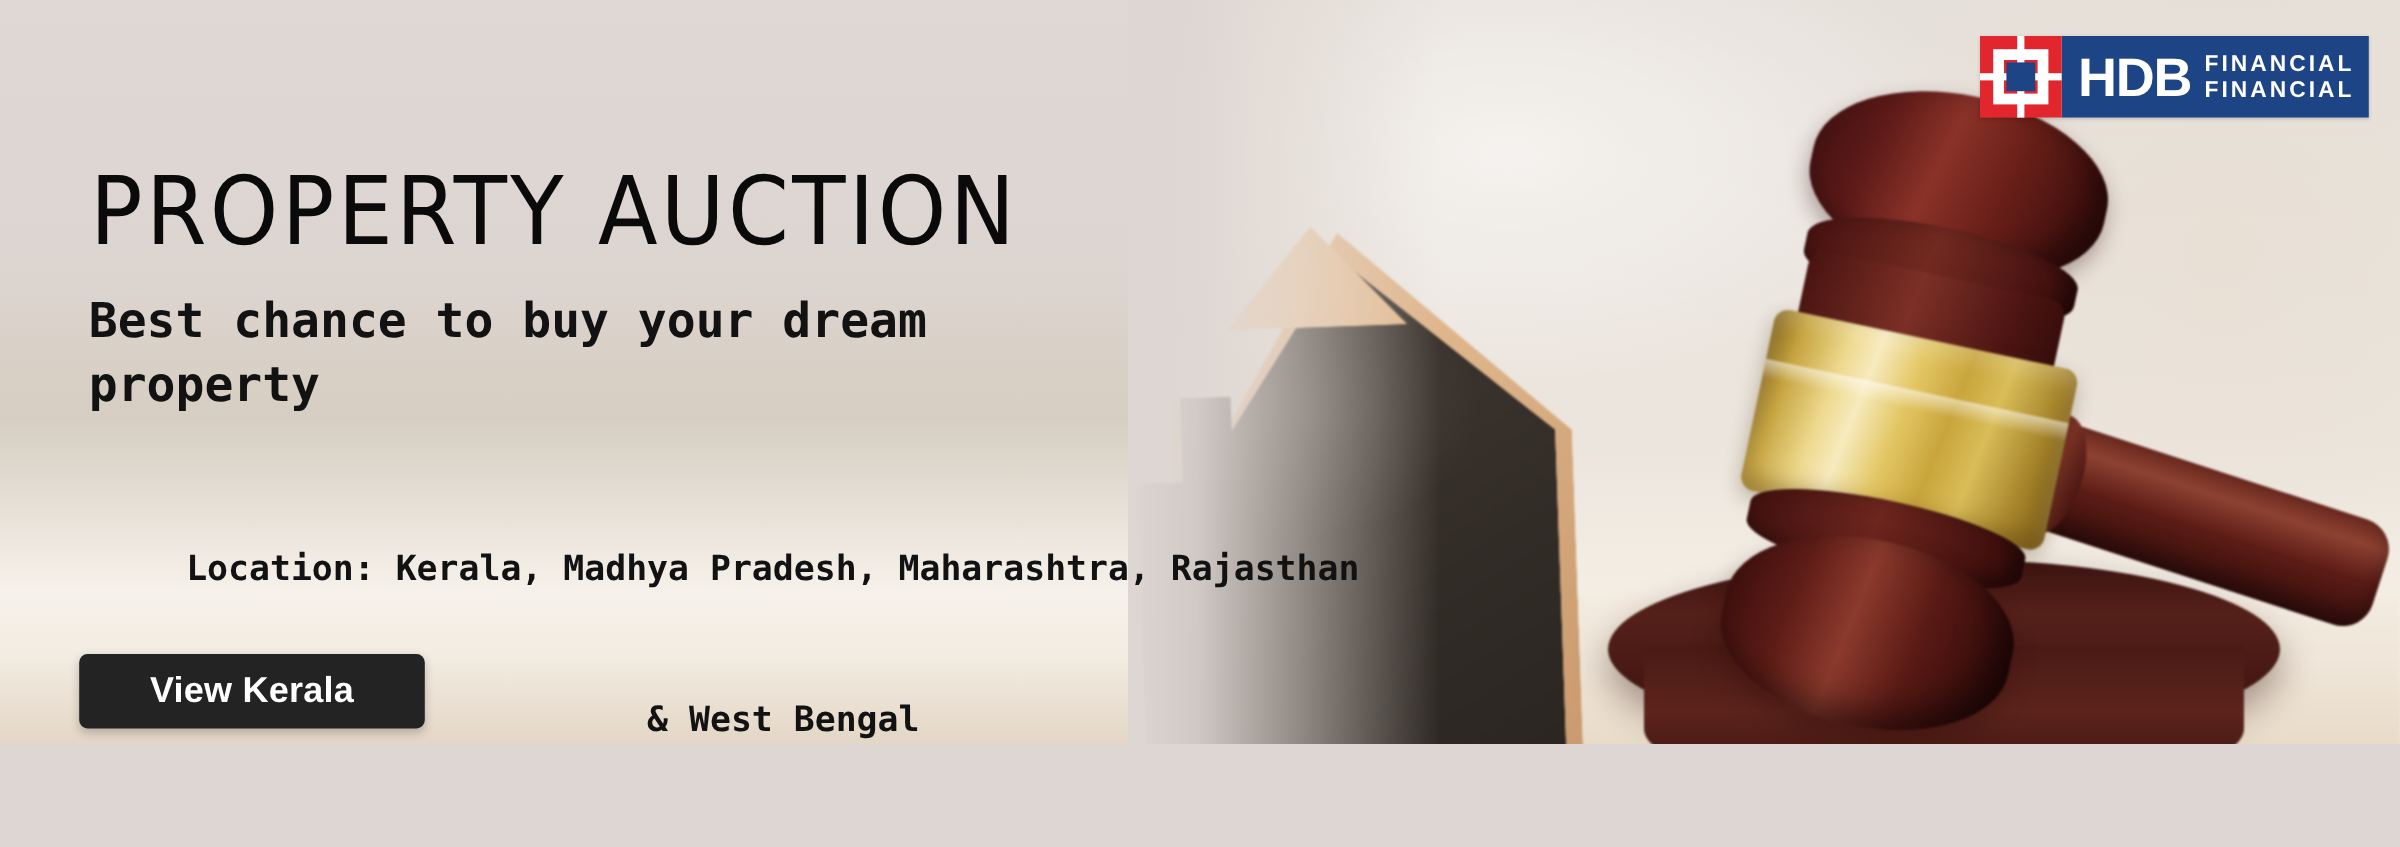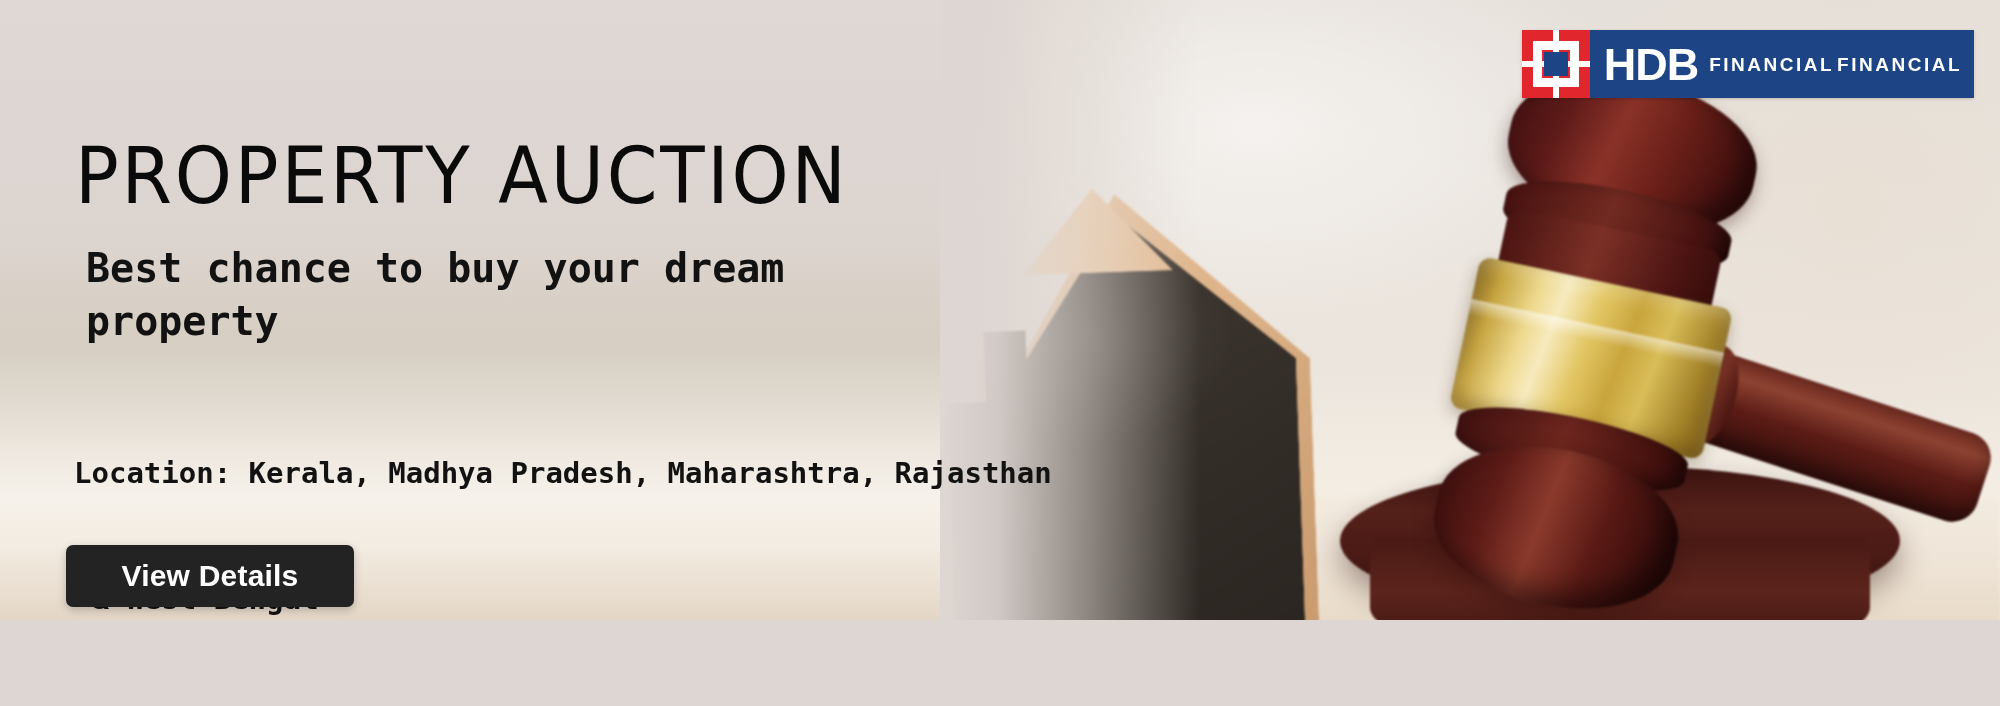--- a/index.html
+++ b/index.html
@@ -181,47 +181,47 @@
     position:absolute;left:22px;top:22px;width:24px;height:24px;background:#1d4485;
   }
   .logo-text{
     background:#1d4485;display:flex;align-items:center;padding:0 12px 0 14px;gap:11px;
   }
   .logo-hdb{
     color:#fff;font-family:"Liberation Sans",sans-serif;font-weight:bold;
     font-size:45px;letter-spacing:-1px;line-height:1;
   }
   .logo-fs{
-    display:flex;flex-direction:row;justify-content:center;gap:3px;
+    display:flex;flex-direction:column;justify-content:center;gap:3px;
     color:#fff;font-family:"Liberation Sans",sans-serif;font-weight:bold;
     font-size:19px;letter-spacing:2.5px;line-height:1;
   }
 
   
   #copy{position:absolute;left:0;top:0;width:1200px;height:706px;z-index:20;text-decoration:underline;}
   .headline{
     position:absolute;left:75px;top:137px;
     font-family:"DejaVu Sans",sans-serif;
     font-size:79px;font-weight:normal;letter-spacing:3px;
     color:#0a0a0a;line-height:1;white-space:nowrap;
     transform:scaleX(.92);transform-origin:left center;
   }
   .subhead{
-    position:absolute;left:86px;top:242px;width:900px;
+    position:absolute;left:74px;top:242px;width:900px;
     font-family:"DejaVu Sans Mono","Liberation Mono",monospace;
     font-size:40px;font-weight:bold;line-height:1.33;
     color:#121212;letter-spacing:0px;
   }
   .meta{
     position:absolute;left:74px;top:368px;width:1140px;
     font-family:"DejaVu Sans Mono","Liberation Mono",monospace;
     font-size:29px;font-weight:bold;line-height:1.45;
     color:#121212;white-space:pre;
   }
-  .meta .line{display:block;}
+  .meta .line{display:block;text-align:center;}
   .cta{
     position:absolute;left:66px;top:545px;
     display:inline-flex;align-items:center;justify-content:center;
     min-width:288px;height:62px;padding:0 30px;
     background:#232323;color:#ffffff;border:none;border-radius:7px;
     font-family:"Liberation Sans",sans-serif;font-size:30px;font-weight:bold;
     letter-spacing:.2px;cursor:pointer;
     box-shadow:0 3px 8px rgba(0,0,0,.22);
   }
 </style>
@@ -275,16 +275,16 @@
   </div>
 
   <div id="copy">
     <div class="headline">PROPERTY AUCTION</div>
     <div class="subhead">Best chance to buy your dream property</div>
     <div class="meta">
       <span class="line">Location: Kerala, Madhya Pradesh, Maharashtra, Rajasthan</span>
       <span class="line"> &amp; West Bengal</span>
       <span class="line">Date: e-Auctions In the month of January,2026</span>
     </div>
-    <button class="cta">View Details</button>
+    <button class="cta">View Kerala</button>
   </div>
 
 </div>
 
 </body></html>

